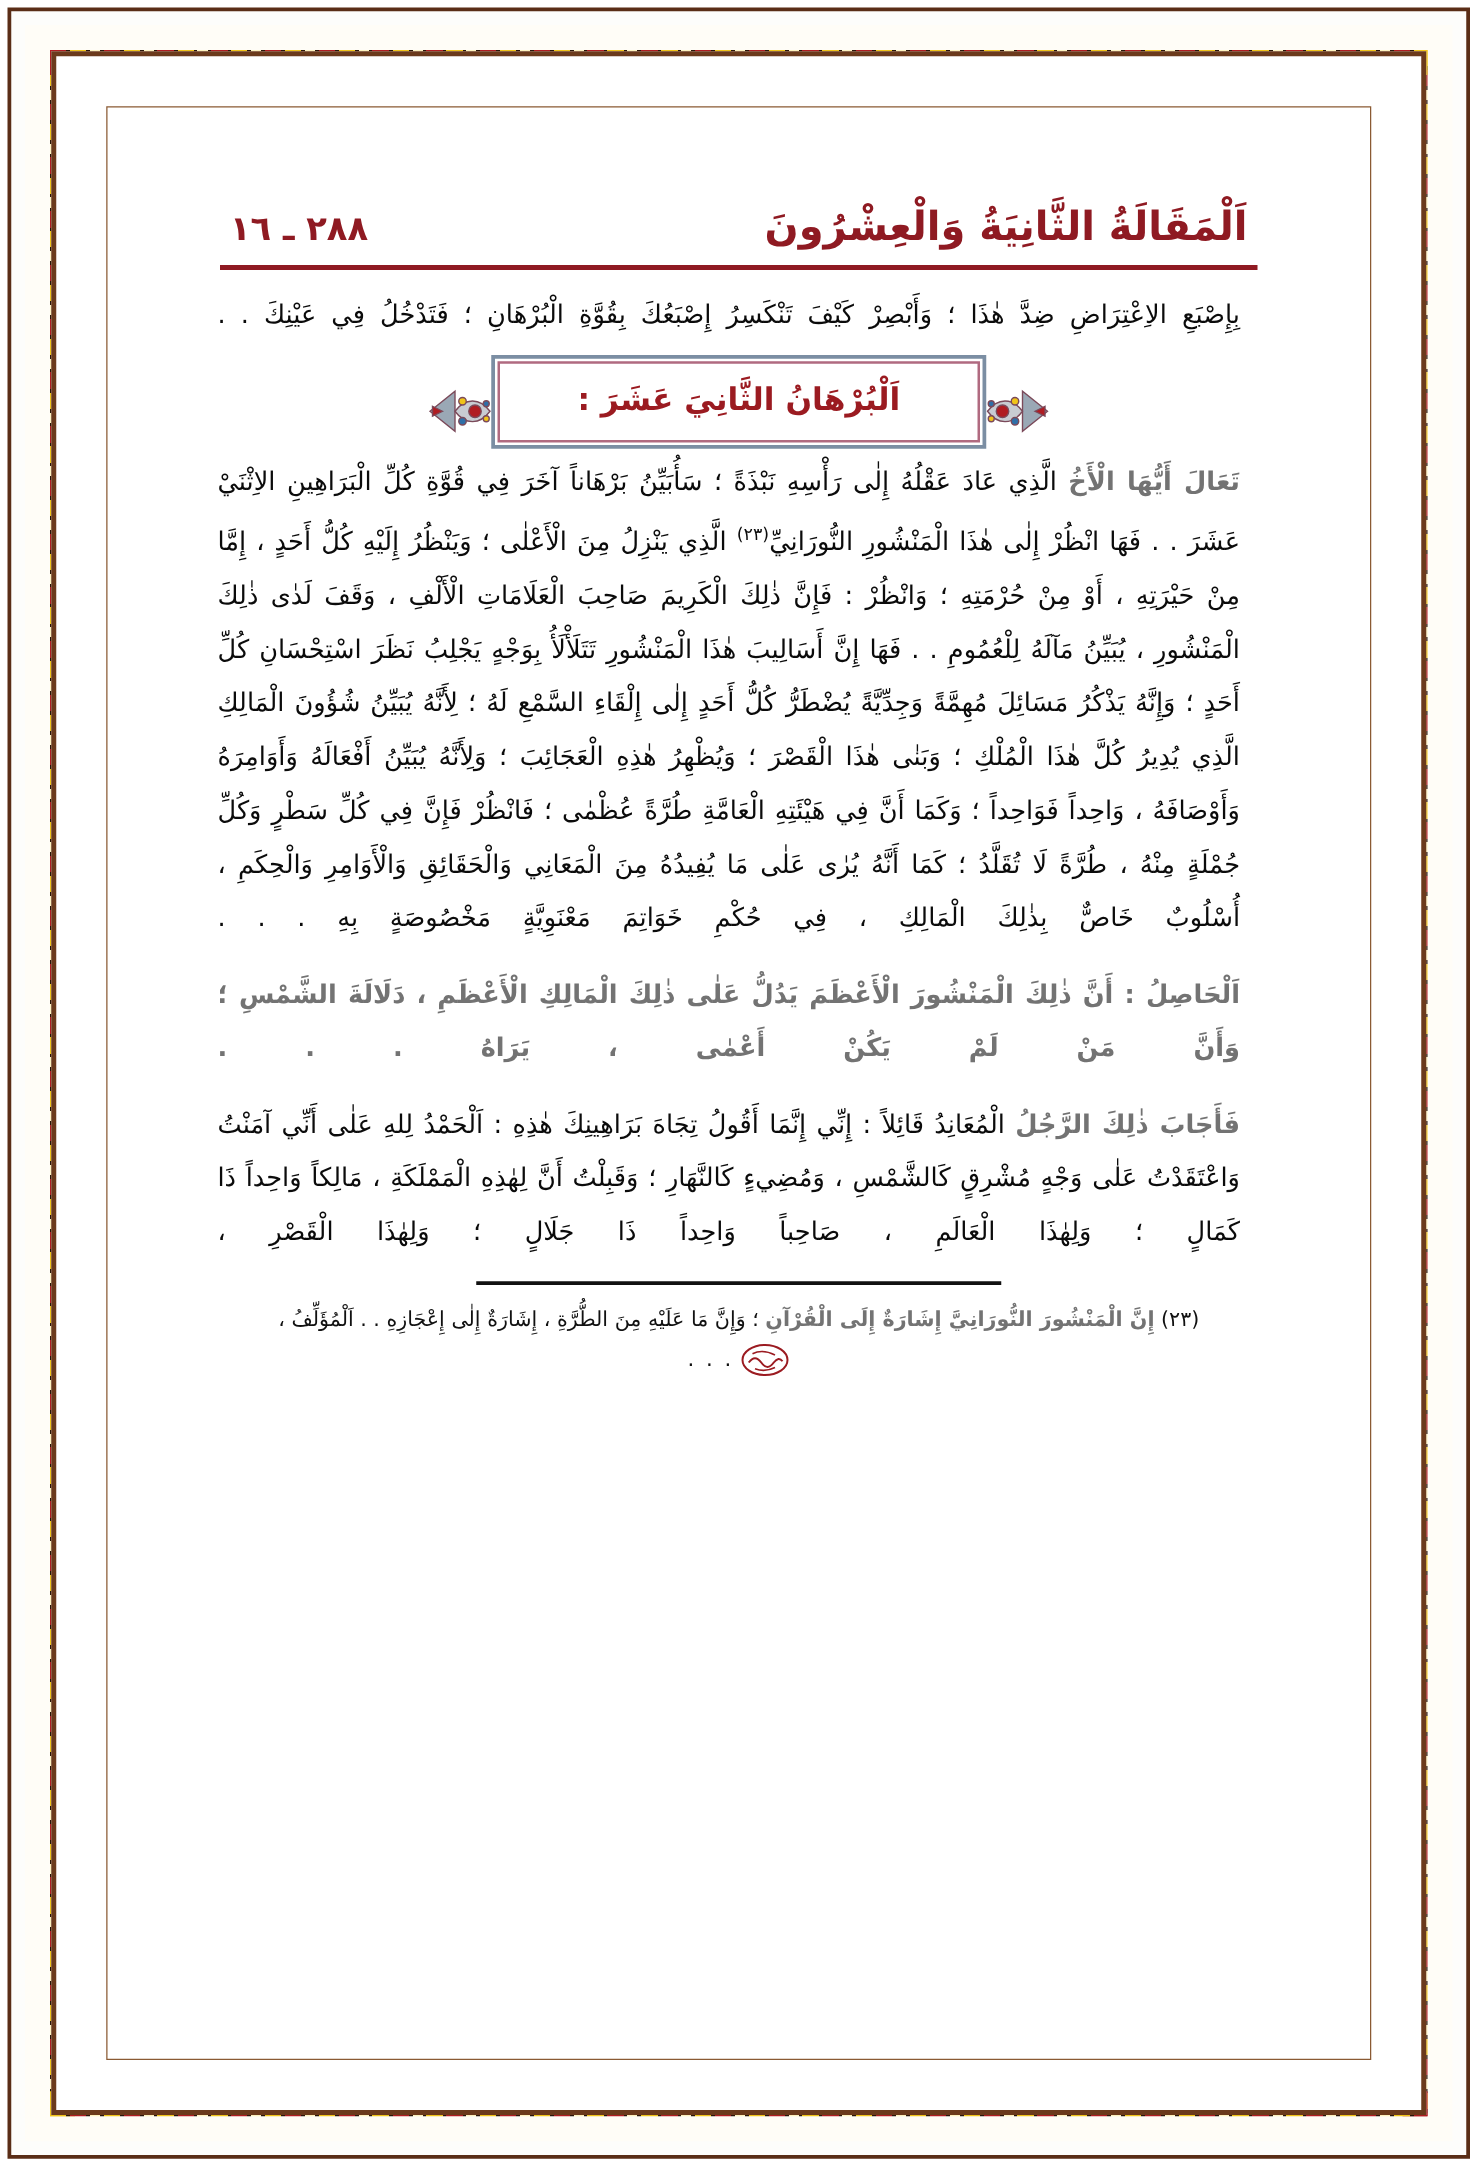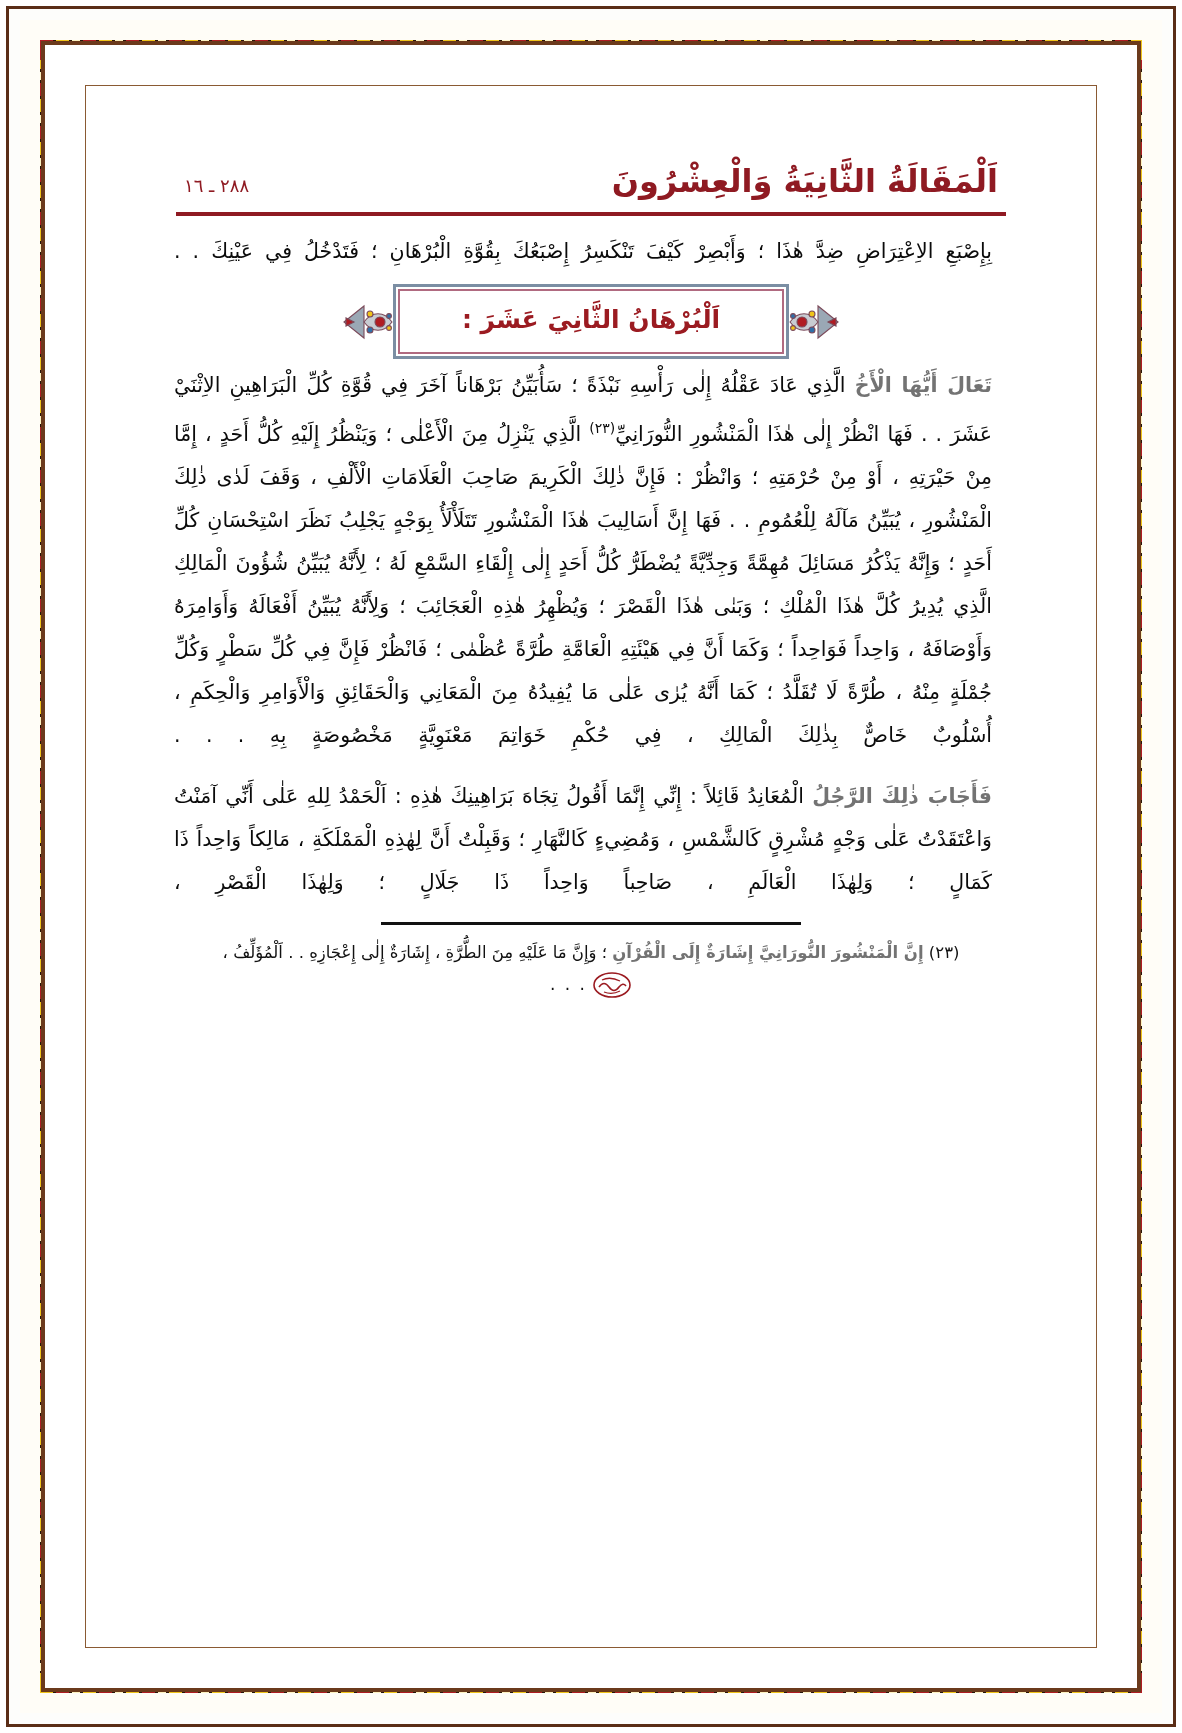--- a/index.html
+++ b/index.html
@@ -90,22 +90,22 @@
   
   .header-row{
     display:flex;
     align-items:baseline;
     justify-content:space-between;
     direction:rtl;
     padding:6px 16px 2px 16px;
   }
   .page-number{
     color:#8f1a22;
-    font-size:18px;
-    font-weight:normal;
+    font-size:27px;
+    font-weight:bold;
     letter-spacing:2px;
     white-space:nowrap;
   }
   .chapter-title{
     color:#8f1a22;
     font-size:32px;
     font-weight:bold;
     white-space:nowrap;
   }
   .header-rule{
@@ -142,21 +142,21 @@
   
   .banner-wrap{
     display:flex;
     justify-content:center;
     align-items:center;
     margin:16px 0 10px 0;
   }
   .banner{
     position:relative;
     display:flex;
-    align-items:center;
+    align-items:flex-end;
     justify-content:center;
   }
   .banner-box{
     position:relative;
     box-sizing:border-box;
     padding:7px 62px 9px 62px;
     border:2px solid #b06a80;
     outline:3px solid #7b8ea3;
     outline-offset:2px;
     background:#ffffff;
@@ -272,20 +272,23 @@
                     <path d="M44 25 L52 21 L52 29 Z" fill="#b01c22"></path>
                   </g>
                 </svg>
               </div>
             </div>
 
             <p class="para just">
               <span class="red">تَعَالَ أَيُّهَا الْأَخُ</span><span> الَّذِي عَادَ عَقْلُهُ إِلٰى رَأْسِهِ نَبْذَةً ؛ سَأُبَيِّنُ بَرْهَاناً آخَرَ فِي قُوَّةِ كُلِّ الْبَرَاهِينِ الاِثْنَيْ عَشَرَ . . فَهَا انْظُرْ إِلٰى هٰذَا الْمَنْشُورِ النُّورَانِيِّ</span><span class="sup-note">(٢٣)</span><span> الَّذِي يَنْزِلُ مِنَ الْأَعْلٰى ؛ وَيَنْظُرُ إِلَيْهِ كُلُّ أَحَدٍ ، إِمَّا مِنْ حَيْرَتِهِ ، أَوْ مِنْ حُرْمَتِهِ ؛ وَانْظُرْ : فَإِنَّ ذٰلِكَ الْكَرِيمَ صَاحِبَ الْعَلَامَاتِ الْأَلْفِ ، وَقَفَ لَدٰى ذٰلِكَ الْمَنْشُورِ ، يُبَيِّنُ مَآلَهُ لِلْعُمُومِ . . فَهَا إِنَّ أَسَالِيبَ هٰذَا الْمَنْشُورِ تَتَلَأْلَأُ بِوَجْهٍ يَجْلِبُ نَظَرَ اسْتِحْسَانِ كُلِّ أَحَدٍ ؛ وَإِنَّهُ يَذْكُرُ مَسَائِلَ مُهِمَّةً وَجِدِّيَّةً يُضْطَرُّ كُلُّ أَحَدٍ إِلٰى إِلْقَاءِ السَّمْعِ لَهُ ؛ لِأَنَّهُ يُبَيِّنُ شُؤُونَ الْمَالِكِ الَّذِي يُدِيرُ كُلَّ هٰذَا الْمُلْكِ ؛ وَبَنٰى هٰذَا الْقَصْرَ ؛ وَيُظْهِرُ هٰذِهِ الْعَجَائِبَ ؛ وَلِأَنَّهُ يُبَيِّنُ أَفْعَالَهُ وَأَوَامِرَهُ وَأَوْصَافَهُ ، وَاحِداً فَوَاحِداً ؛ وَكَمَا أَنَّ فِي هَيْئَتِهِ الْعَامَّةِ طُرَّةً عُظْمٰى ؛ فَانْظُرْ فَإِنَّ فِي كُلِّ سَطْرٍ وَكُلِّ جُمْلَةٍ مِنْهُ ، طُرَّةً لَا تُقَلَّدُ ؛ كَمَا أَنَّهُ يُرٰى عَلٰى مَا يُفِيدُهُ مِنَ الْمَعَانِي وَالْحَقَائِقِ وَالْأَوَامِرِ وَالْحِكَمِ ، أُسْلُوبٌ خَاصٌّ بِذٰلِكَ الْمَالِكِ ، فِي حُكْمِ خَوَاتِمَ مَعْنَوِيَّةٍ مَخْصُوصَةٍ بِهِ . . .</span>
             </p>
 
+            <p class="para just blockgap">
+              <span class="red">اَلْحَاصِلُ :</span><span class="red"> أَنَّ ذٰلِكَ الْمَنْشُورَ الْأَعْظَمَ يَدُلُّ عَلٰى ذٰلِكَ الْمَالِكِ الْأَعْظَمِ ، دَلَالَةَ الشَّمْسِ ؛ وَأَنَّ مَنْ لَمْ يَكُنْ أَعْمٰى ، يَرَاهُ . . .</span>
+            </p>
 
 
             <p class="para just blockgap">
               <span class="red">فَأَجَابَ ذٰلِكَ الرَّجُلُ</span><span> الْمُعَانِدُ قَائِلاً : إِنِّي إِنَّمَا أَقُولُ تِجَاهَ بَرَاهِينِكَ هٰذِهِ : اَلْحَمْدُ لِلهِ عَلٰى أَنِّي آمَنْتُ وَاعْتَقَدْتُ عَلٰى وَجْهٍ مُشْرِقٍ كَالشَّمْسِ ، وَمُضِيءٍ كَالنَّهَارِ ؛ وَقَبِلْتُ أَنَّ لِهٰذِهِ الْمَمْلَكَةِ ، مَالِكاً وَاحِداً ذَا كَمَالٍ ؛ وَلِهٰذَا الْعَالَمِ ، صَاحِباً وَاحِداً ذَا جَلَالٍ ؛ وَلِهٰذَا الْقَصْرِ ،</span>
             </p>
 
           </div>
 
           <div class="footnote-zone">
             <div class="footnote-rule"></div>

